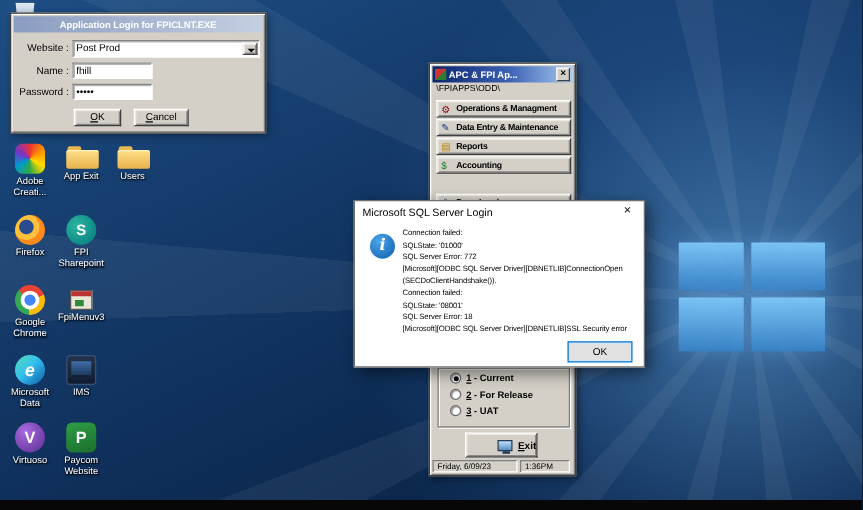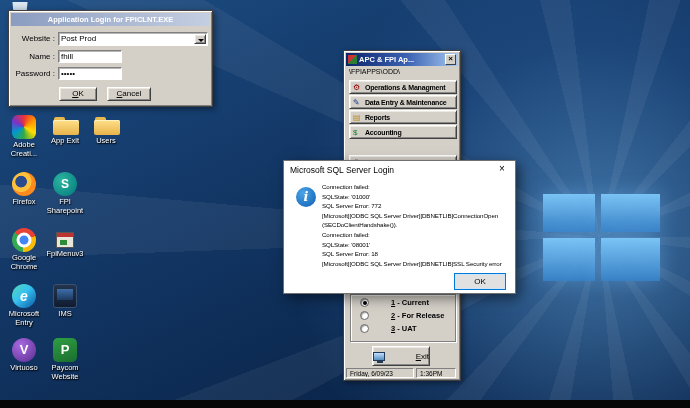--- a/index.html
+++ b/index.html
@@ -78,27 +78,27 @@
   
   #fpi{ left:343px; top:50px; width:118px; height:331px; z-index:10; }
   #fpi .path{ position:absolute; left:5px; top:17px; font-size:7px; color:#000; }
   .menu-btn{ position:absolute; left:5px; width:108px; height:14px; display:flex; align-items:center;
     gap:3px; padding:0 3px; font-size:7px; font-weight:bold; letter-spacing:-0.2px; white-space:nowrap; }
   .menu-btn .ic{ width:9px; font-size:8px; font-weight:normal; line-height:9px; flex:0 0 auto; }
   .mb0 .ic{ color:#8b0000; } .mb1 .ic{ color:#1a3c8c; } .mb2 .ic{ color:#b8860b; }
   .mb3 .ic{ color:#1b7e2f; } .mb4 .ic{ color:#23406a; }
   .gbox{ position:absolute; left:6px; top:243px; width:106px; height:48px;
     border:1px solid #808080; box-shadow:inset 1px 1px 0 #fff, 1px 1px 0 #fff; }
-  .radio{ position:absolute; left:16px; display:flex; align-items:center; gap:22px;
+  .radio{ position:absolute; left:16px; display:flex; align-items:center; gap:4px;
     font-size:7.5px; font-weight:bold; color:#000; }
   .radio .rb{ width:9px; height:9px; border-radius:50%; background:#fff; border:1px solid #666;
     box-shadow:inset 1px 1px 1px #999; flex:0 0 auto; }
   .radio.sel .rb::after{ content:""; display:block; width:4px; height:4px; border-radius:50%; background:#000; margin:1.5px; }
   #fpi .exit{ position:absolute; left:28px; top:295px; width:58px; height:20px; display:flex;
-    align-items:center; justify-content:space-between; gap:4px; font-size:8px; font-weight:normal; }
+    align-items:center; justify-content:flex-end; gap:4px; font-size:8px; font-weight:bold; }
   .mon{ width:12px; height:9px; border:1px solid #223a55; background:linear-gradient(#bfe0ff,#5a8fc0); position:relative; flex:0 0 auto;}
   .mon::after{ content:""; position:absolute; left:3px; bottom:-3px; width:6px; height:2px; background:#223a55; }
   #fpi .statusbar{ position:absolute; left:1px; right:1px; bottom:1px; height:12px; display:flex; gap:2px; padding:1px; }
   #fpi .scell{ border:1px solid; border-color:#808080 #fff #fff #808080; font-size:6.5px; color:#000;
     padding:1px 3px; white-space:nowrap; overflow:hidden; }
   #fpi .scell.date{ width:68px; } #fpi .scell.time{ width:40px; }
   
   #sql{ position:absolute; left:283px; top:160px; width:233px; height:134px; z-index:40;
     background:#fff; border:1px solid #707070; box-shadow:4px 4px 12px rgba(0,0,0,.5); }
   #sql .tbar{ height:17px; display:flex; align-items:center; padding-left:6px; font-size:8.5px; color:#000; }
@@ -154,21 +154,21 @@
     <div class="lbl">Google Chrome</div>
   </div>
   <div class="dicon" style="left:45px;top:228px">
     <div class="art fpim"></div>
     <div class="lbl">FpiMenuv3</div>
   </div>
   <div class="dicon" style="left:4px;top:284px">
     <div class="art edge">
         <span class="g">e</span>
       </div>
-    <div class="lbl">Microsoft Entry</div>
+    <div class="lbl">Microsoft Data</div>
   </div>
   <div class="dicon" style="left:45px;top:284px">
     <div class="art ims"></div>
     <div class="lbl">IMS</div>
   </div>
   <div class="dicon" style="left:4px;top:338px">
     <div class="art virtuoso">
         <span class="g">V</span>
       </div>
     <div class="lbl">Virtuoso</div>

